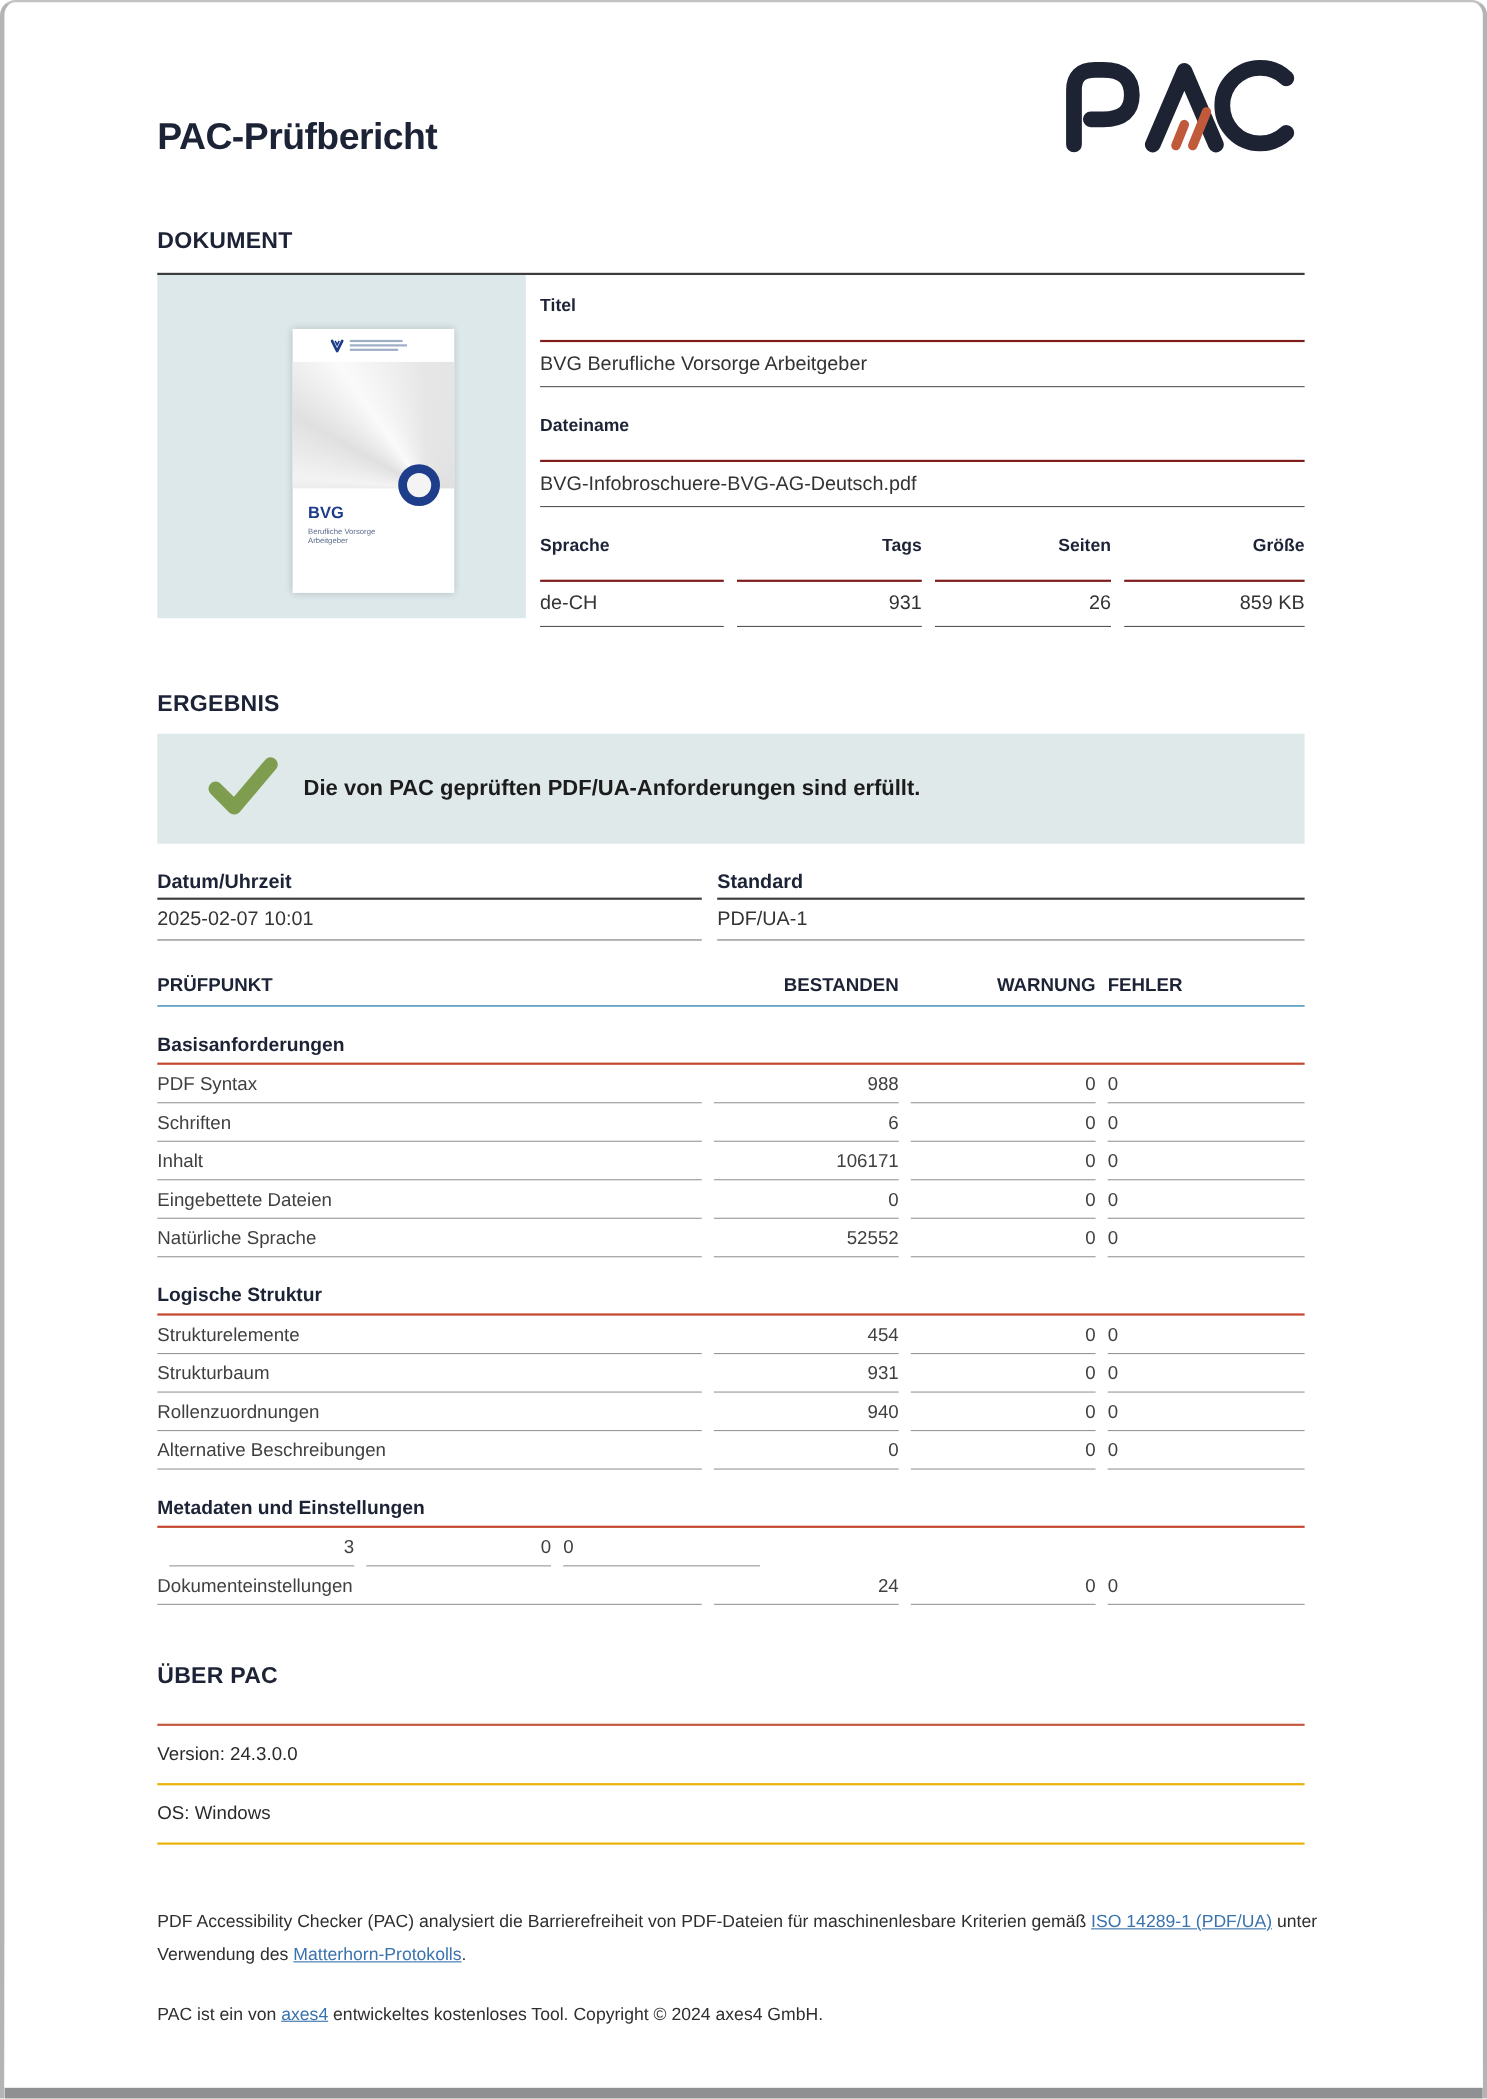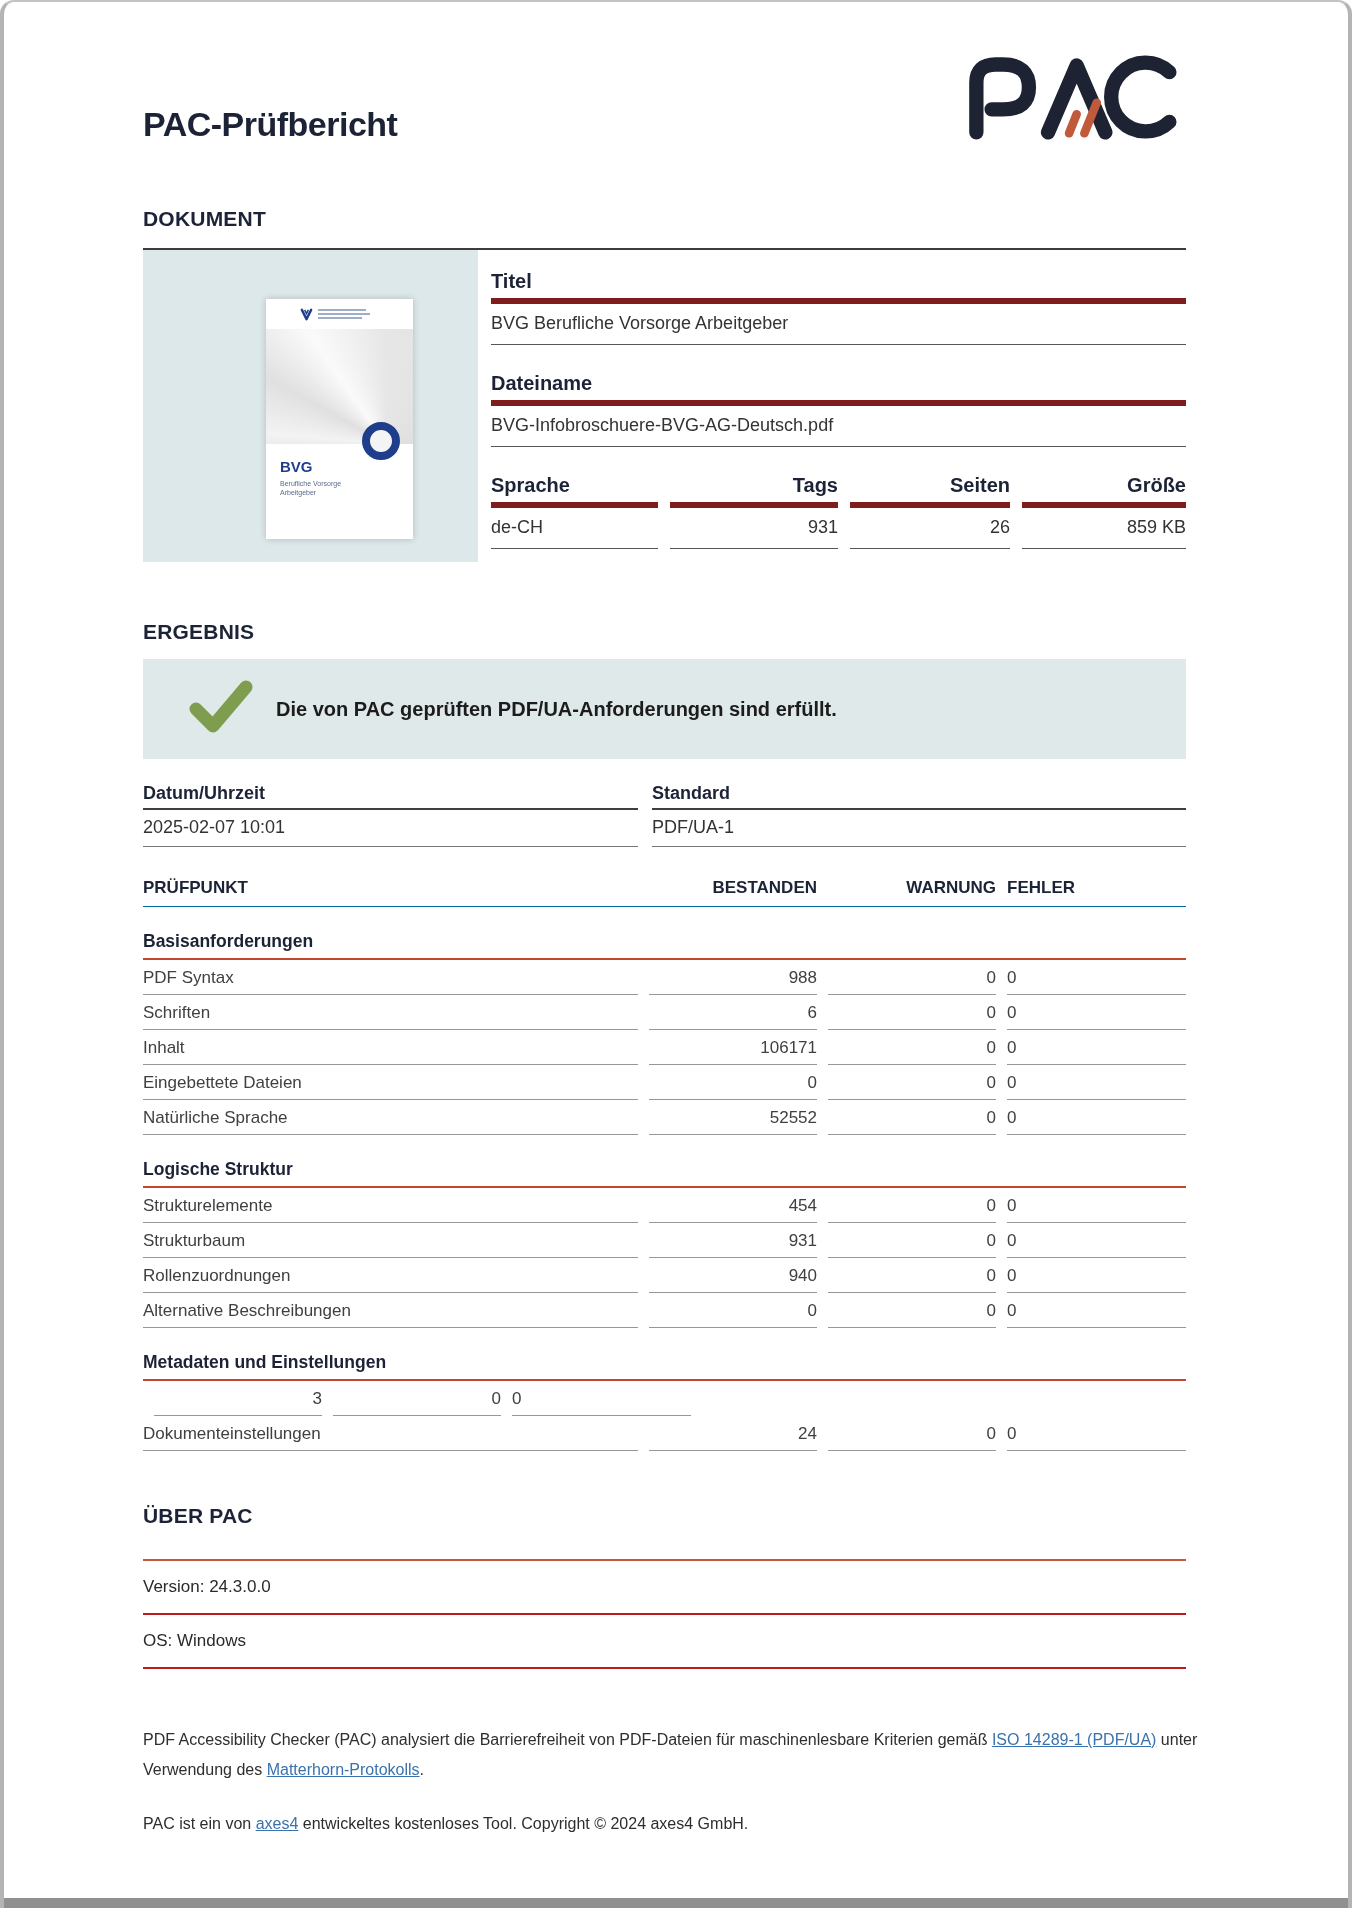--- a/index.html
+++ b/index.html
@@ -26,21 +26,21 @@
   .thumb-lines div{height:2px;width:48px;background:#9daec6;margin:2px 0;}
   .thumb-lines div:nth-child(2){width:52px;}
   .thumb-lines div:nth-child(3){width:44px;}
   .thumb-art{height:115px;position:relative;
     background:conic-gradient(from 215deg at 82% 100%, #e9e9e9 0deg, #f8f8f8 20deg, #dadada 42deg, #f3f3f3 60deg, #e0e0e0 84deg, #fafafa 110deg, #e6e6e6 145deg, #d6d6d6 360deg);}
   .ring{position:absolute;right:13px;bottom:-16px;width:22px;height:22px;border:8px solid #1e3e8c;border-radius:50%;background:#f4f4f4;}
   .thumb-bvg{margin:14px 0 0 14px;font-size:15px;font-weight:700;color:#1e3e8c;}
   .thumb-sub{margin:4px 0 0 14px;font-size:7px;line-height:9px;color:#5a6b8c;}
   
   .fields{flex:1;padding-top:20px;}
-  .f-label{font-size:20px;font-weight:700;color:#1d2336;padding-bottom:5px;border-bottom:6px solid #7f1d1d;}
+  .f-label{font-size:16px;font-weight:700;color:#1d2336;padding-bottom:21px;border-bottom:2px solid #7f1d1d;}
   .f-value{font-size:18px;color:#333;padding:9px 0 10px;border-bottom:1px solid #555;}
   .f-block{margin-bottom:27px;}
   .f-row4{display:flex;}
   .fc1{width:167px;}.fc2{width:168px;margin-left:12px;}.fc3{width:160px;margin-left:12px;}.fc4{width:164px;margin-left:12px;}
   .ra{text-align:right;}
   
   .result-head{margin-top:58px;}
   .result-box{margin-top:15px;height:100px;background:#dfe9ea;display:flex;align-items:center;padding-left:46px;box-sizing:border-box;}
   .result-text{margin-left:23px;font-size:20px;font-weight:700;color:#1c1c1c;}
   
@@ -52,21 +52,21 @@
   
   .trow{display:flex;}
   .c1{width:495px;}.c2{width:168px;margin-left:11px;text-align:right;}.c3{width:168px;margin-left:11px;text-align:right;}.c4{width:179px;margin-left:11px;text-align:left;}
   .t-head{margin-top:31px;font-size:17px;font-weight:700;color:#1d2336;padding-bottom:8px;border-bottom:1px solid #0369a1;}
   .t-group{margin-top:24px;font-size:17.5px;font-weight:700;color:#1d2336;padding-bottom:6px;border-bottom:2px solid #c5462f;}
   .t-row{font-size:17px;color:#404040;}
   .t-row > div{padding:8px 0 6px;border-bottom:1px solid #979797;}
   
   .about-h{margin-top:53px;}
   .about-redline{border-top:2px solid #c5573f;margin-top:31px;}
-  .about-row{font-size:17px;color:#2a2a2a;padding:16px 0;border-bottom:2px solid #b91c1c;}
+  .about-row{font-size:17px;color:#2a2a2a;padding:16px 0;border-bottom:2px solid #eab308;}
   
   .footer{margin-top:56px;width:1080px;font-size:16px;line-height:30px;color:#2e2e2e;}
   .footer p{margin:0;}
   .footer p + p{margin-top:24px;}
   a.lnk{color:#3a72ad;text-decoration:underline;cursor:pointer;}
   .bottom-strip{position:absolute;left:0;right:0;bottom:0;height:10px;background:#8f9092;}
 </style>
 </head>
 <body>
 

